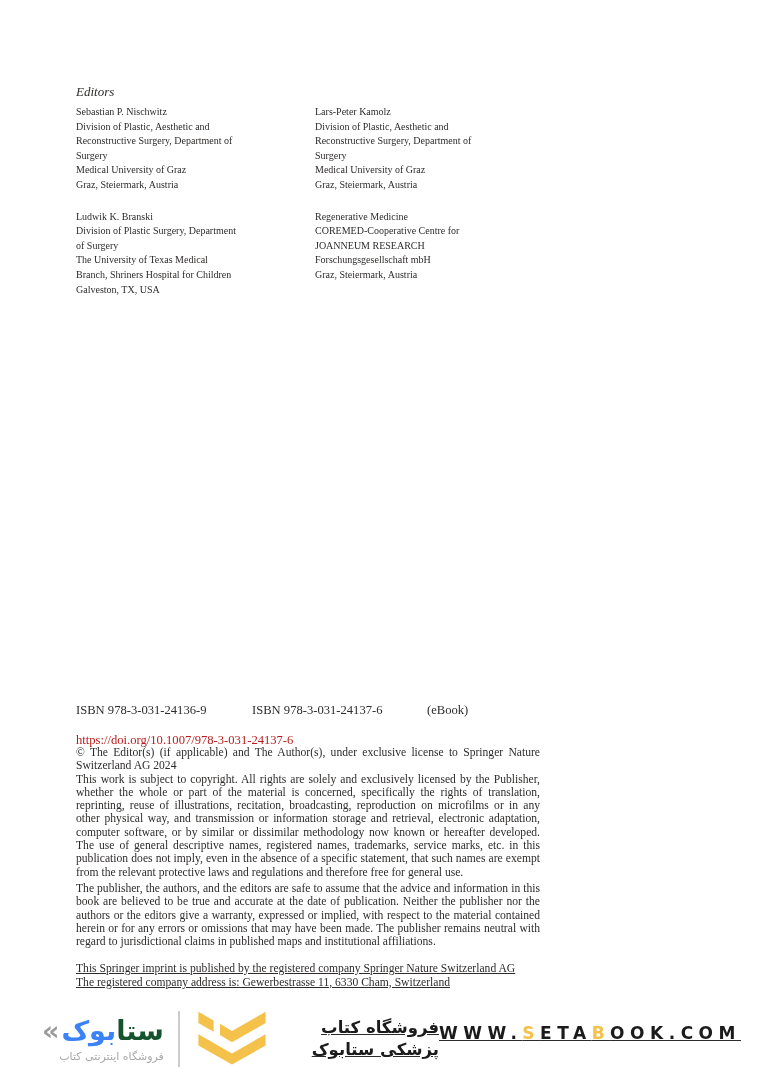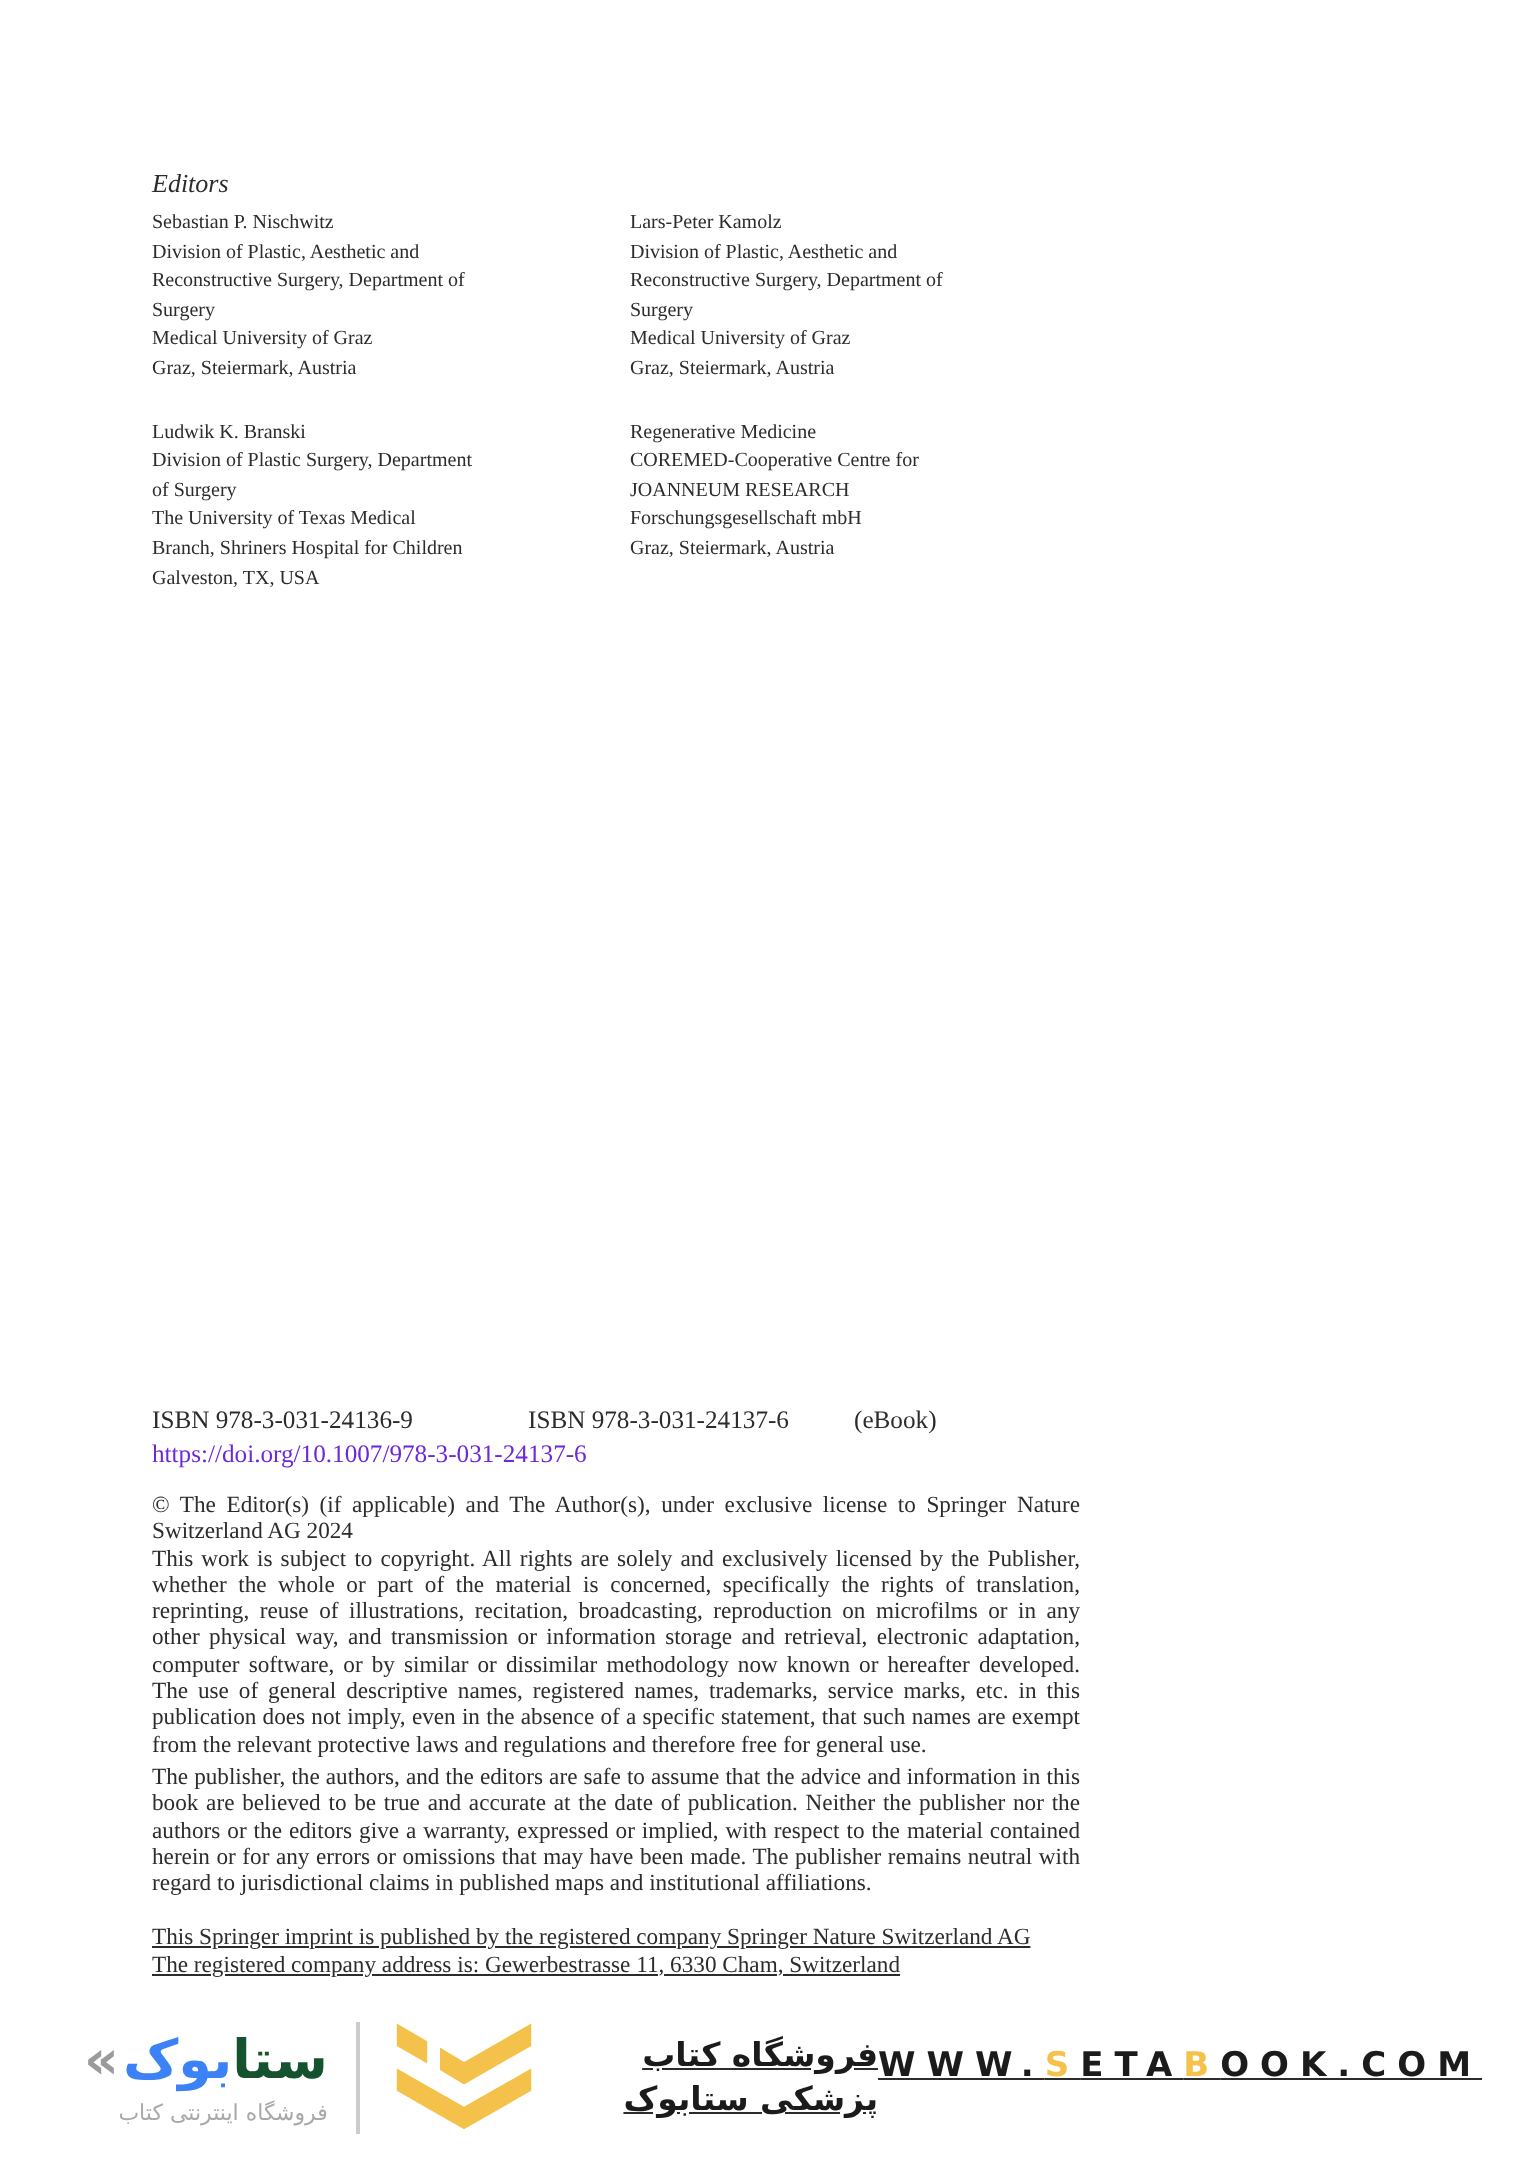--- a/index.html
+++ b/index.html
@@ -22,27 +22,27 @@
     grid-template-columns: 239px 233px;
     grid-row-gap: 17px;
   }
   .editor-block { font-size: 10px; line-height: 14.6px; }
   .editor-block .line { white-space: nowrap; }
 
   
   .isbn-section { position: absolute; top: 702px; left: 76px; width: 472px; font-size: 12.6px; }
   .isbn-line { position: relative; height: 16px; line-height: 16px; }
   .isbn-print { position: absolute; left: 0; }
-  .isbn-ebook { position: absolute; left: 188px; font-family: Liberation Serif, serif; }
+  .isbn-ebook { position: absolute; left: 176px; font-family: Liberation Serif, serif; }
   .ebook-label { position: absolute; left: 351px; }
   .doi-link {
     display: block;
-    margin-top: 1px;
+    margin-top: 14px;
     line-height: 16px;
-    color: #6d28d9;
+    color: #b91c1c;
     text-decoration: none;
   }
 
   
   .legal-section { position: absolute; top: 746px; left: 76px; width: 464px; }
   .legal-section p {
     margin: 0;
     font-size: 11.6px;
     line-height: 13.3px;
     text-align: justify;

